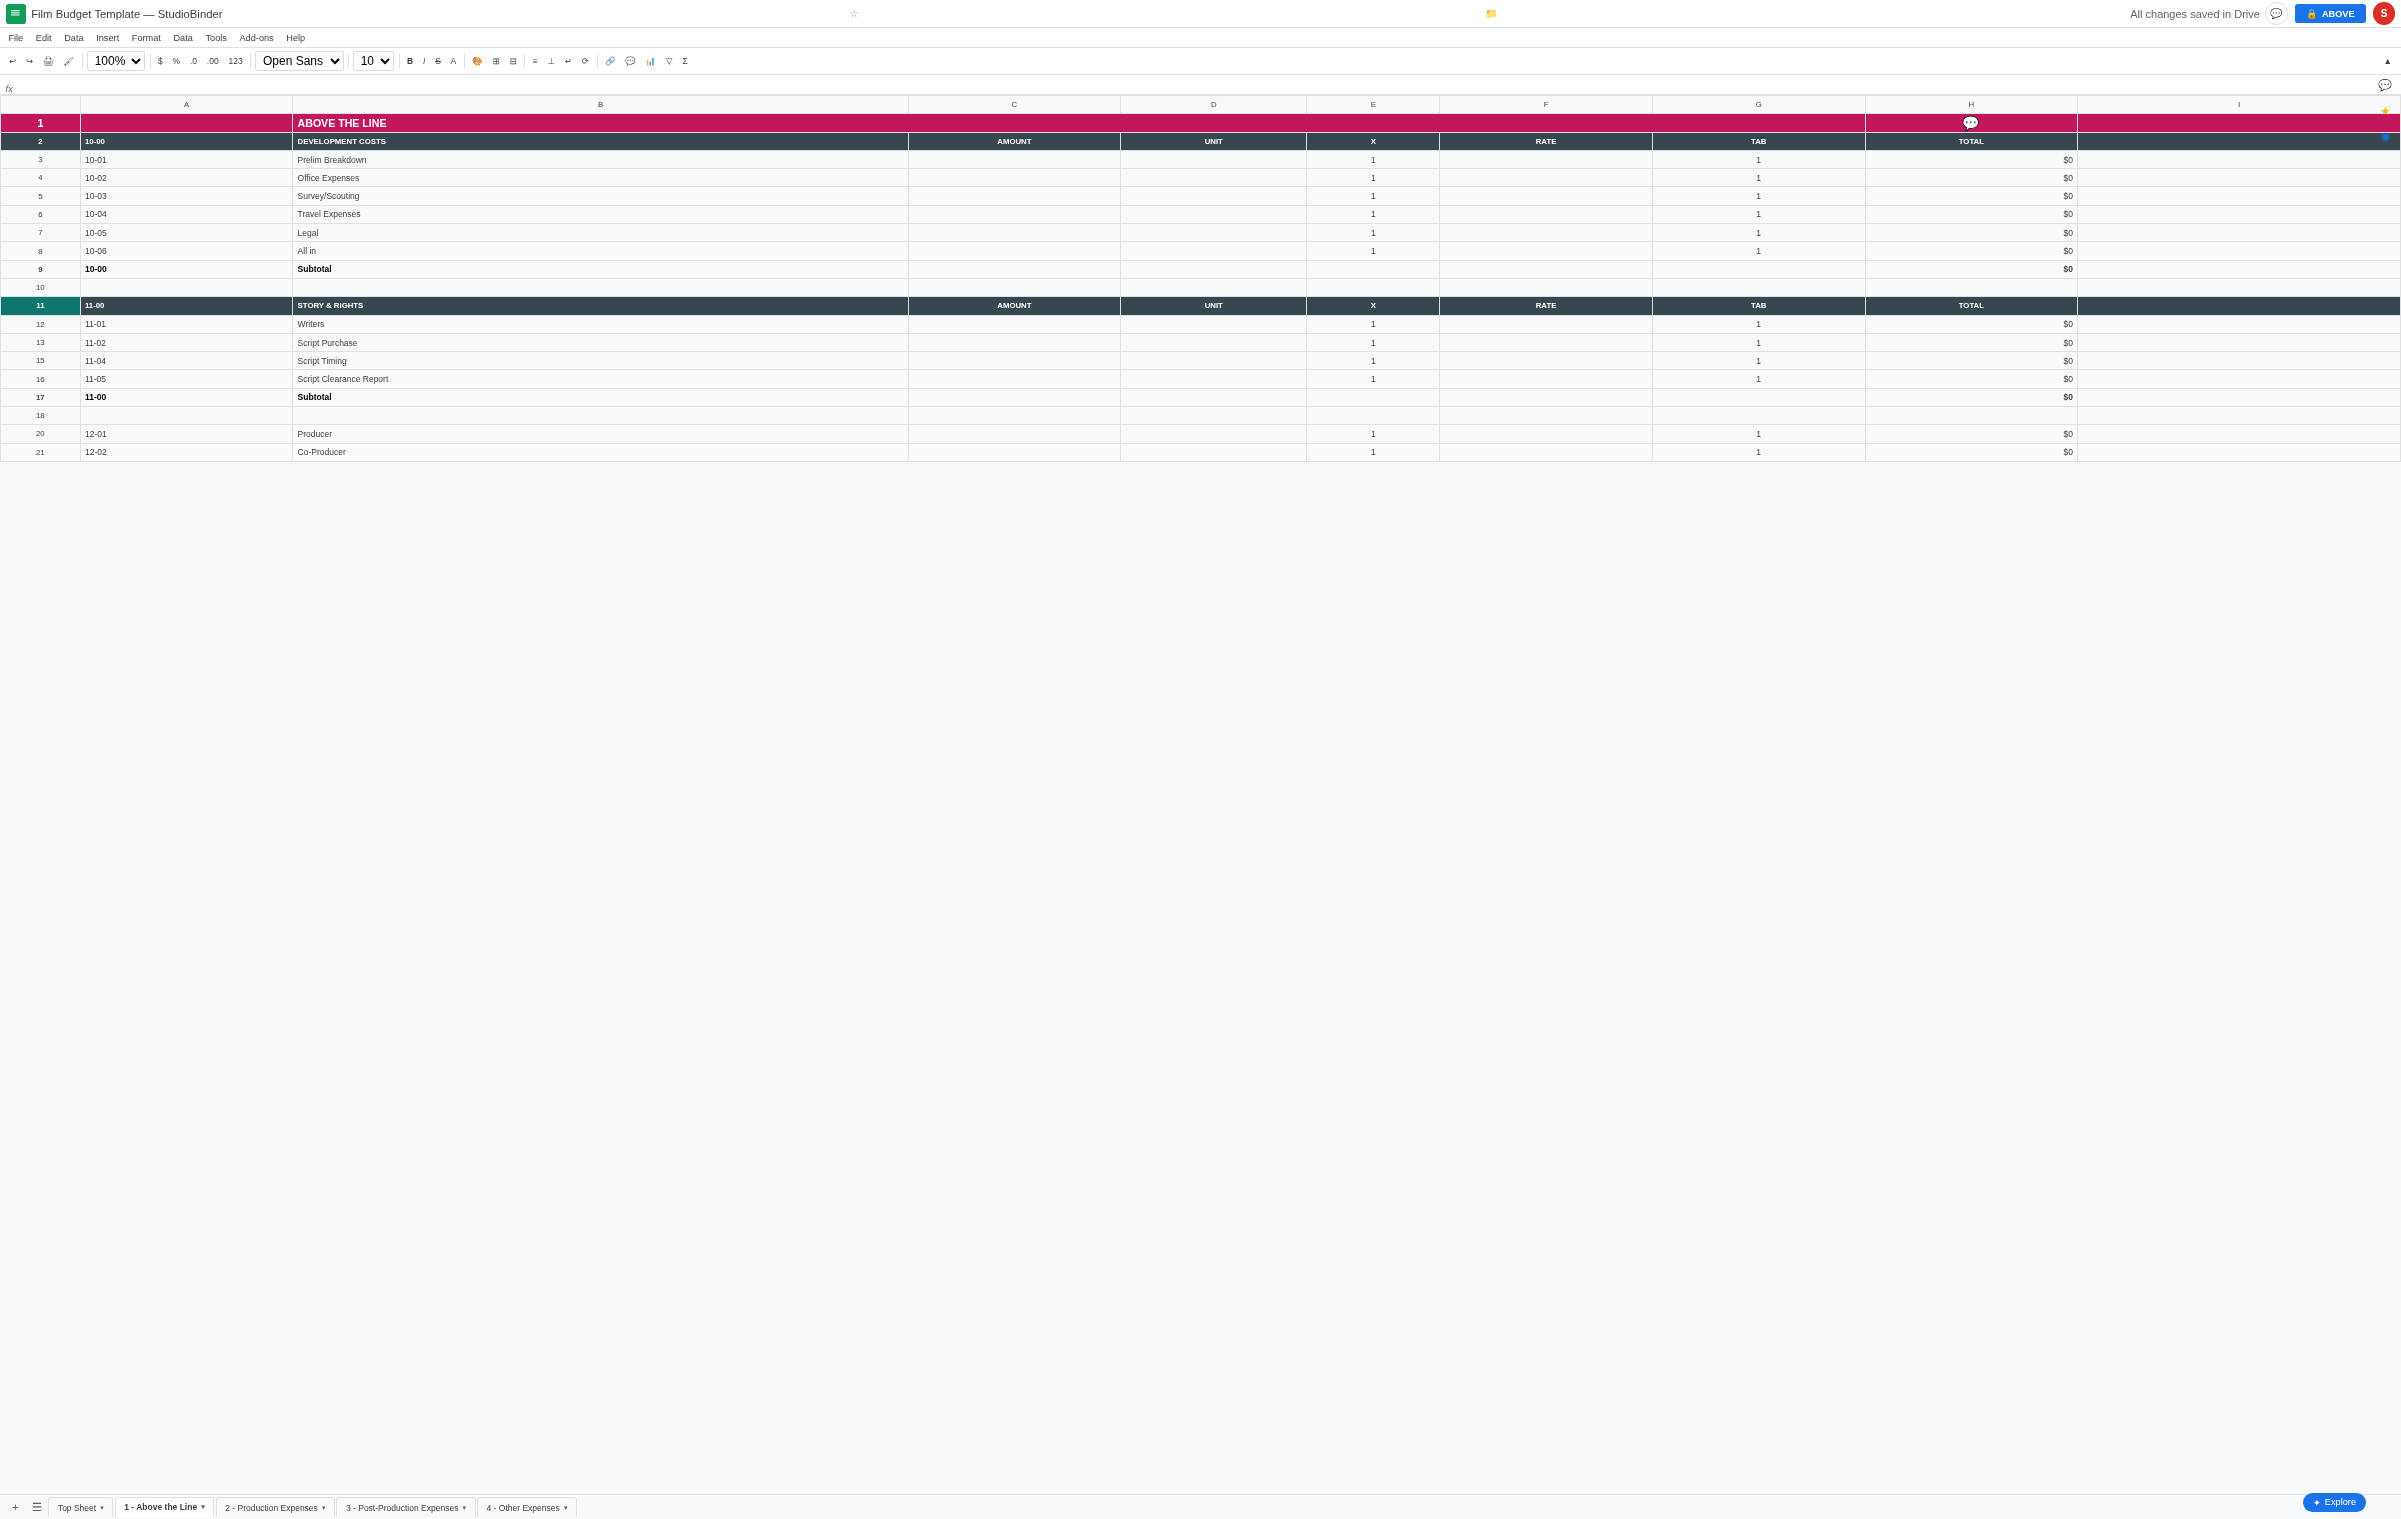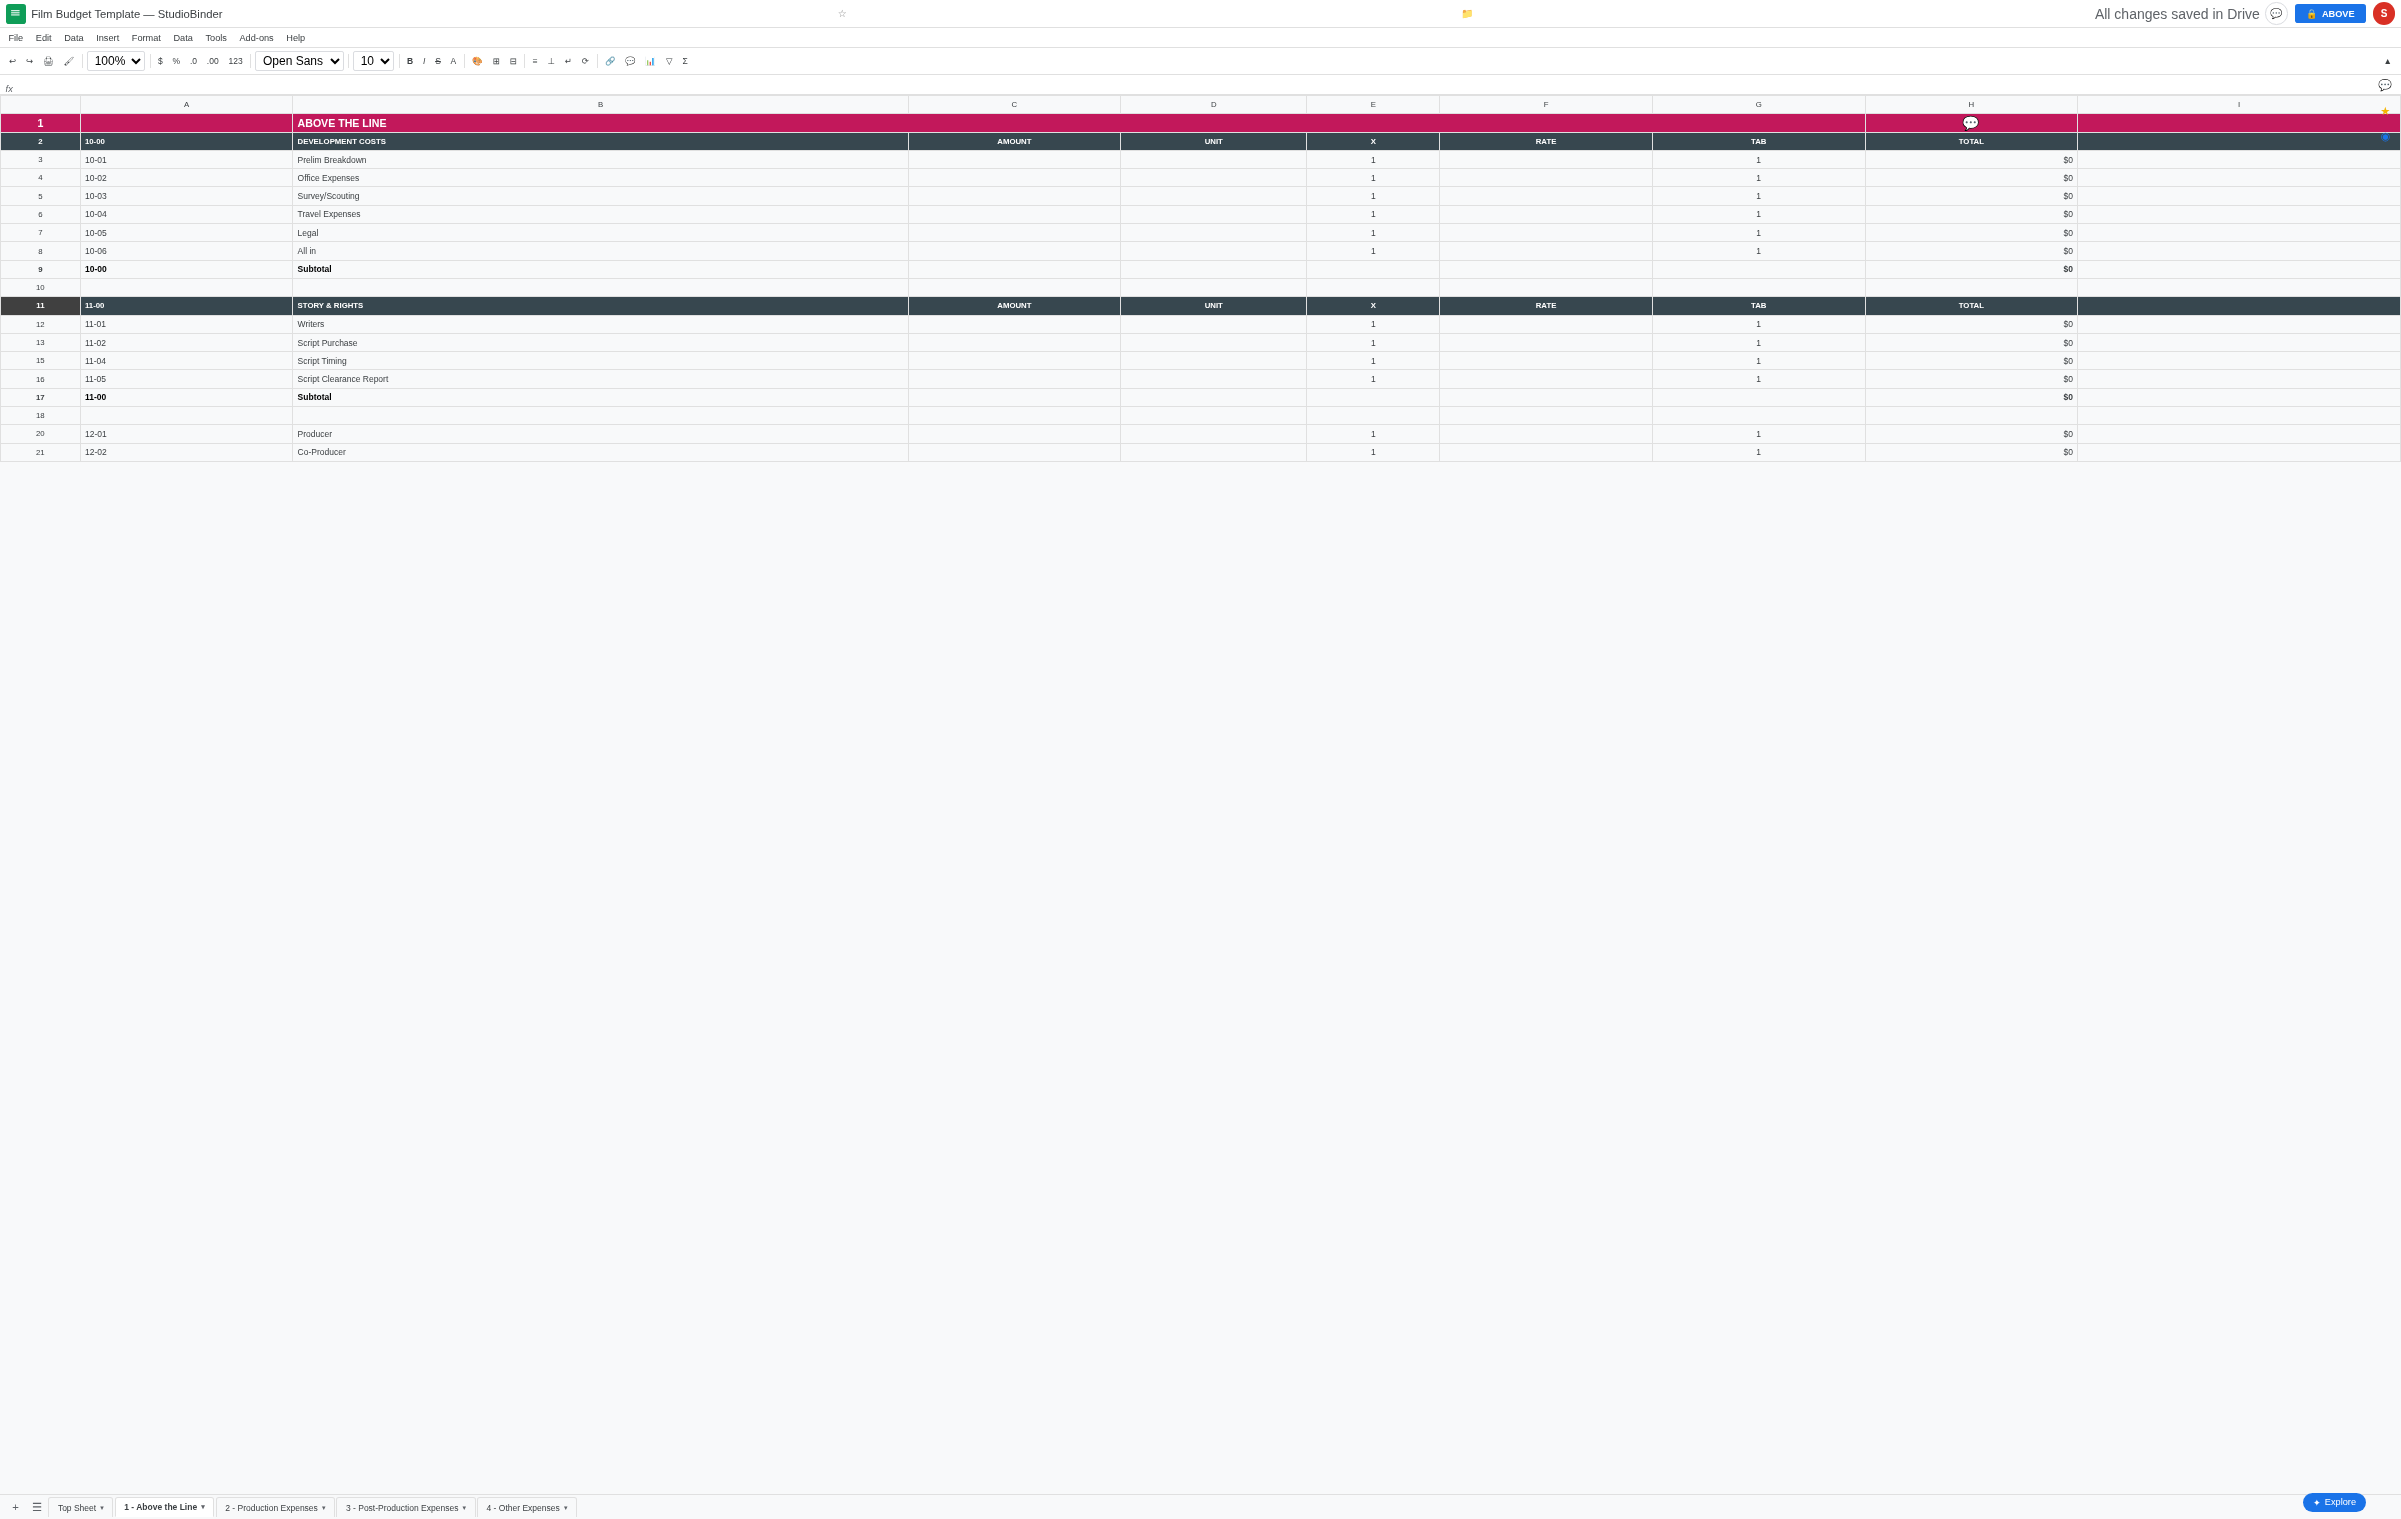--- a/index.html
+++ b/index.html
@@ -19,21 +19,21 @@
       width: 20px; height: 20px;
       background: #0f9d58;
       border-radius: 2.8px;
       display: flex; align-items: center; justify-content: center;
       color: white; font-size: 10px; font-weight: bold;
     }
     .title-area { display: flex; align-items: center; gap: 4.2px; flex: 1; justify-content: space-between; }
     .doc-title { font-size: 11.3px; color: #3c4043; }
     .star-icon { color: #888; font-size: 10px; cursor: pointer; }
     .folder-icon { color: #888; font-size: 10px; cursor: pointer; }
-    .save-status { font-size: 14px; color: #5f6368; margin-left: 5.6px; }
+    .save-status { font-size: 11px; color: #5f6368; margin-left: 5.6px; }
     .top-right { display: flex; align-items: center; gap: 7px; }
     .chat-btn {
       width: 22.5px; height: 22.5px;
       border: 0.7px solid #dadce0;
       border-radius: 50%;
       display: flex; align-items: center; justify-content: center;
       cursor: pointer; background: white;
       font-size: 10px; color: #5f6368;
     }
     .share-btn {
@@ -542,21 +542,21 @@
         <td class="col-c"></td>
         <td class="col-d"></td>
         <td class="col-e"></td>
         <td class="col-f"></td>
         <td class="col-g"></td>
         <td class="col-h"></td>
         <td class="col-extra"></td>
       </tr>
 
       <tr class="section-header">
-        <td class="row-num" style="background:#404040;color:white;">11</td>
+        <td class="row-num" style="background:#0f766e;color:white;">11</td>
         <td class="col-a">11-00</td>
         <td class="col-b">STORY &amp; RIGHTS</td>
         <td class="col-c" style="text-align:center;">AMOUNT</td>
         <td class="col-d" style="text-align:center;">UNIT</td>
         <td class="col-e" style="text-align:center;">X</td>
         <td class="col-f" style="text-align:center;">RATE</td>
         <td class="col-g" style="text-align:center;">TAB</td>
         <td class="col-h" style="text-align:center;">TOTAL</td>
         <td class="col-extra"></td>
       </tr>

